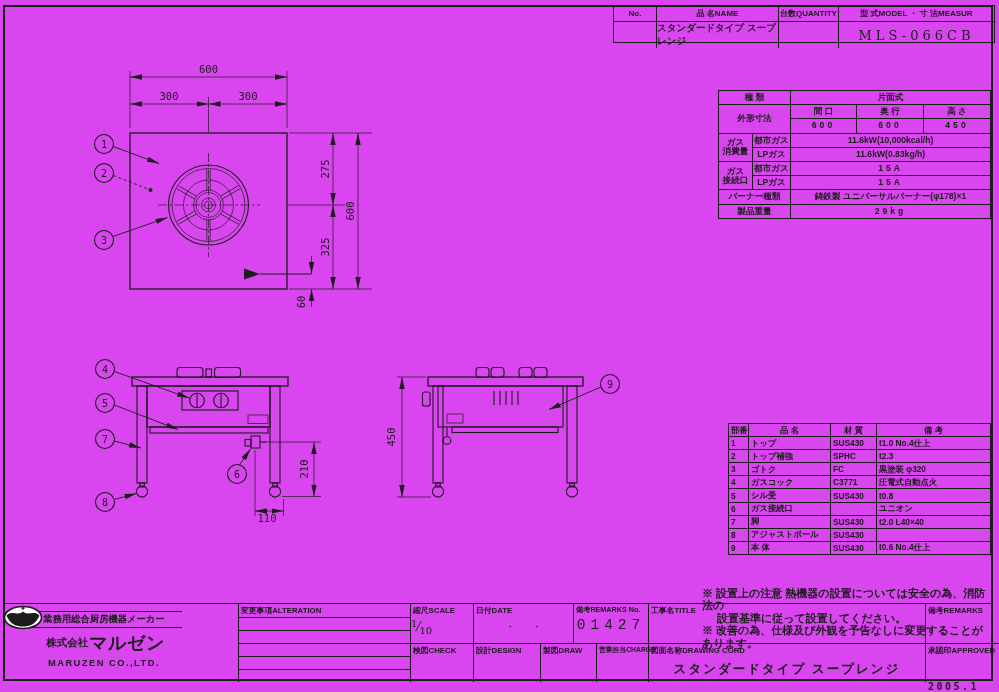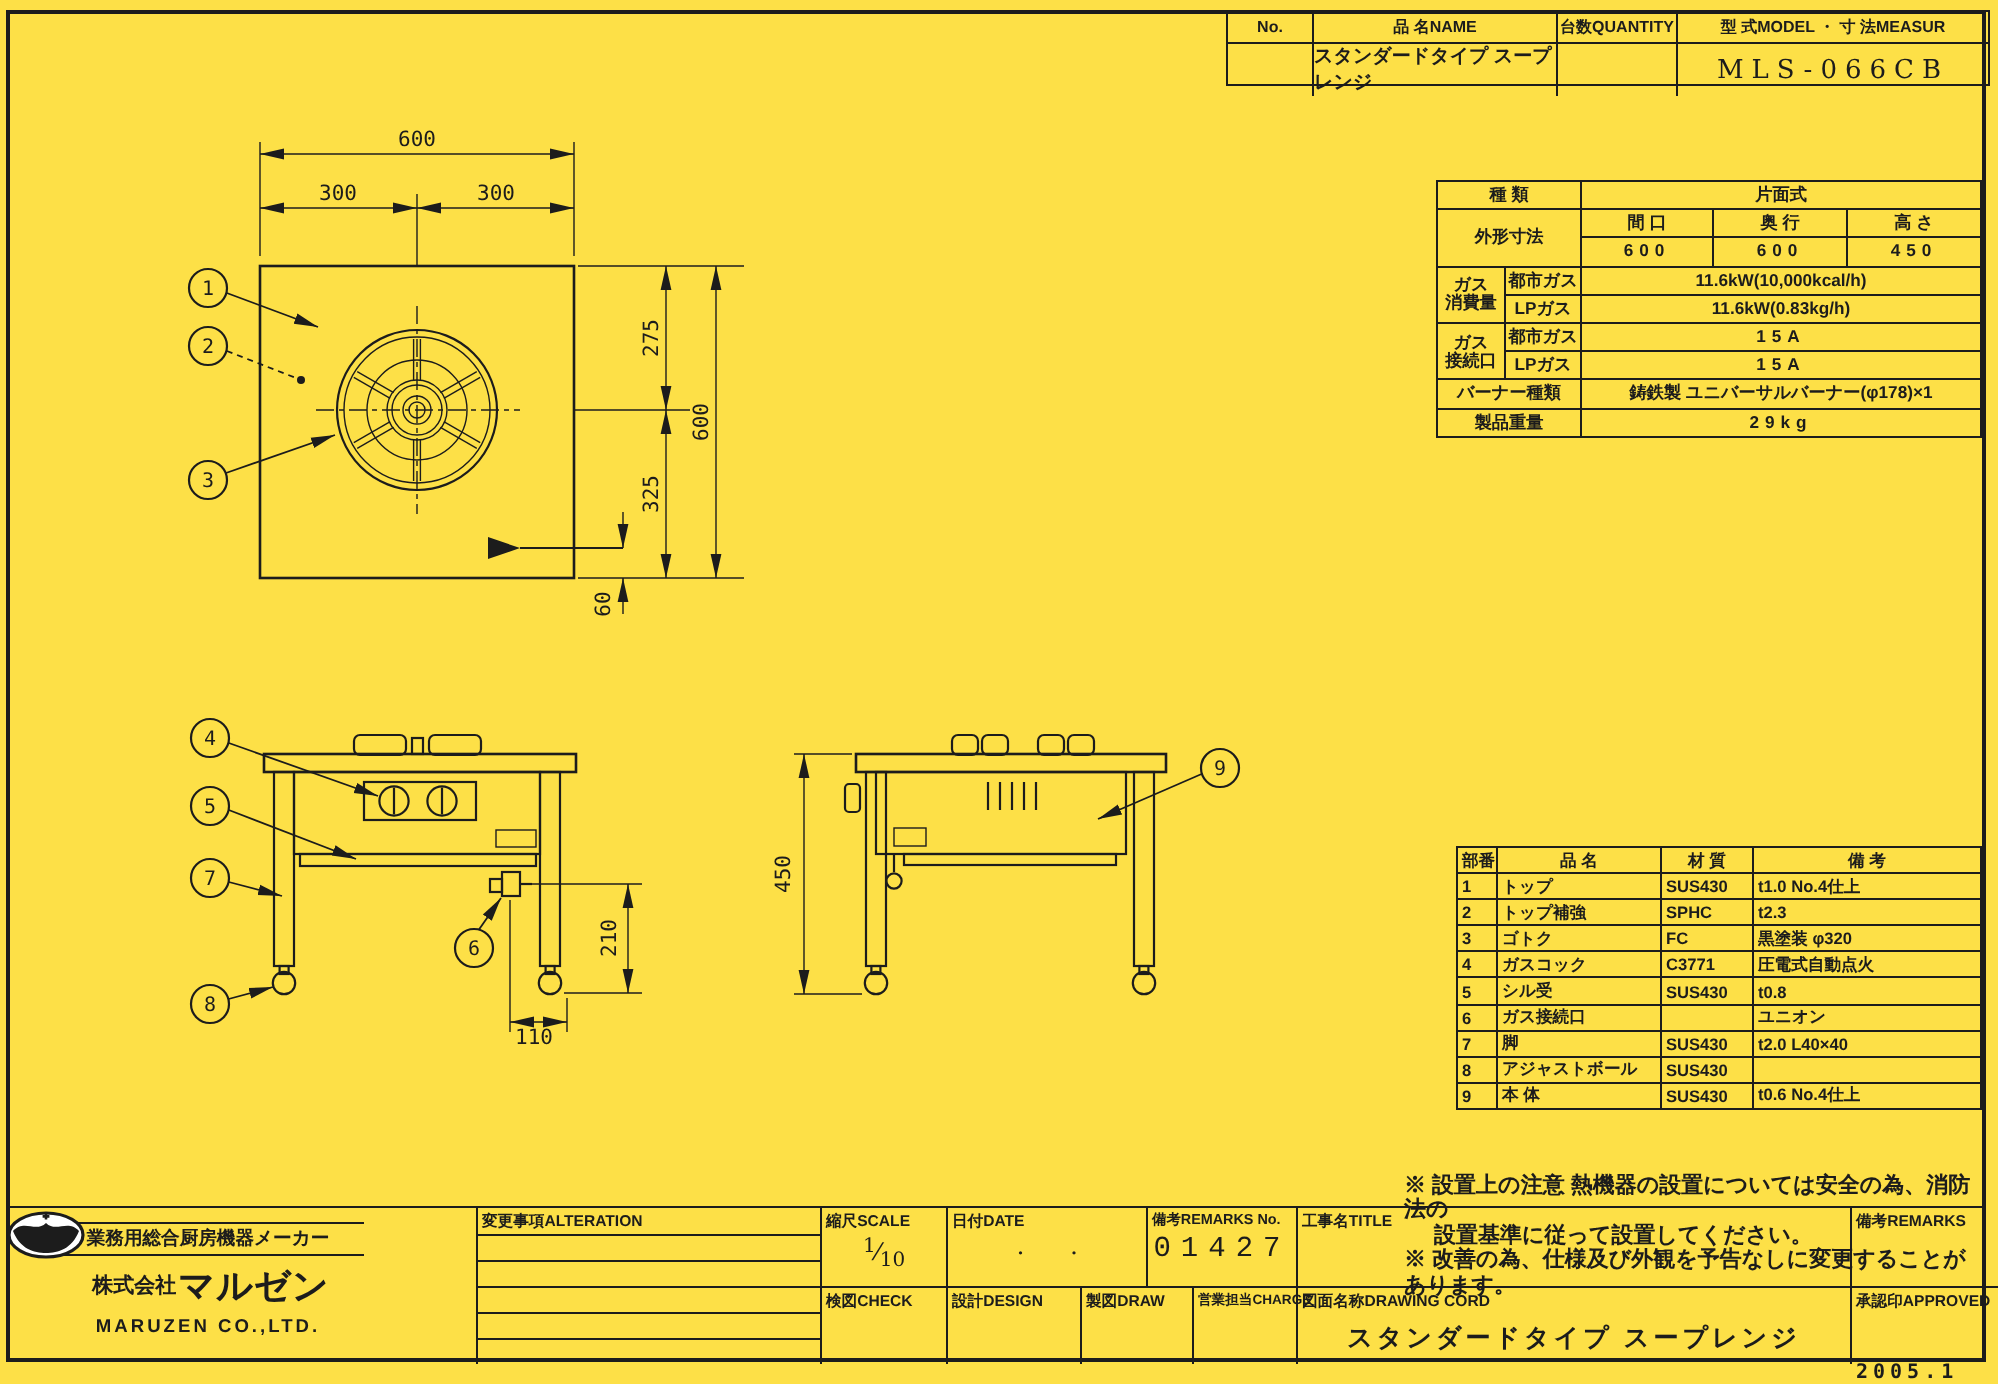--- a/index.html
+++ b/index.html
@@ -1,16 +1,16 @@
 <!DOCTYPE html>
 <html><head>
 <meta charset="utf-8">
 <style>
   html,body{margin:0;padding:0;background:#fff;}
-  .sheet{position:relative;width:999px;height:692px;background:#fde047;overflow:hidden;
+  .sheet{position:relative;width:999px;height:692px;background:#d946ef;overflow:hidden;
          font-family:"Liberation Sans",sans-serif;color:#1c1c1c;}
   .page-border{position:absolute;left:3px;top:5px;width:990px;height:676px;
                border:2px solid #1c1c1c;box-sizing:border-box;}
   svg{position:absolute;left:0;top:0;}
   svg .ln{stroke:#1c1c1c;stroke-width:1.1;fill:none;}
   svg .thick{stroke-width:1.3;}
   svg .thin{stroke:#1c1c1c;stroke-width:0.7;fill:none;}
   svg .dash{stroke:#1c1c1c;stroke-width:0.7;fill:none;stroke-dasharray:9 2.5 2.5 2.5;}
   svg .lead{stroke:#1c1c1c;stroke-width:0.9;fill:none;}
   svg .fillb{fill:#1c1c1c;stroke:none;}
@@ -44,21 +44,21 @@
   .notes{position:absolute;left:702px;top:587px;width:292px;font-size:11px;font-weight:bold;
          line-height:12.4px;}
   .notes .ind{padding-left:15px;}
 
   
   .tblock{position:absolute;left:3px;top:603px;width:990px;height:78px;box-sizing:border-box;
           border-top:1.5px solid #1c1c1c;}
   .tblock .cell{position:absolute;box-sizing:border-box;border-left:1.2px solid #1c1c1c;margin-left:33px;}
   .tblock .lab{font-size:7.8px;font-weight:bold;padding:1px 2px;white-space:nowrap;}
   .alt-row{box-sizing:border-box;border-top:1px solid #1c1c1c;height:12.9px;}
-  .scale-val{text-align:center;font-family:"DejaVu Serif",serif;font-size:12px;margin-top:1px;}
+  .scale-val{font-family:"DejaVu Serif",serif;font-size:12px;margin-top:1px;}
   .scale-val .fnum{font-size:10px;vertical-align:4px;}
   .scale-val .fden{font-size:10px;vertical-align:-3px;}
   .date-val{text-align:center;font-size:10px;white-space:pre;margin-top:3px;}
   .dno-val{text-align:center;font-size:14.5px;letter-spacing:5px;font-family:Liberation Mono, monospace;margin-top:1px;}
   .dname-val{text-align:center;font-size:12.5px;font-weight:bold;letter-spacing:2px;margin-top:4px;}
 
   
   .company{position:absolute;left:0;top:0;width:202px;height:78px;}
   .tagline{width:156px;margin:7px auto 0;border-top:1.2px solid #1c1c1c;border-bottom:1.2px solid #1c1c1c;
            text-align:center;font-size:9.3px;font-weight:bold;padding:1px 0;}

